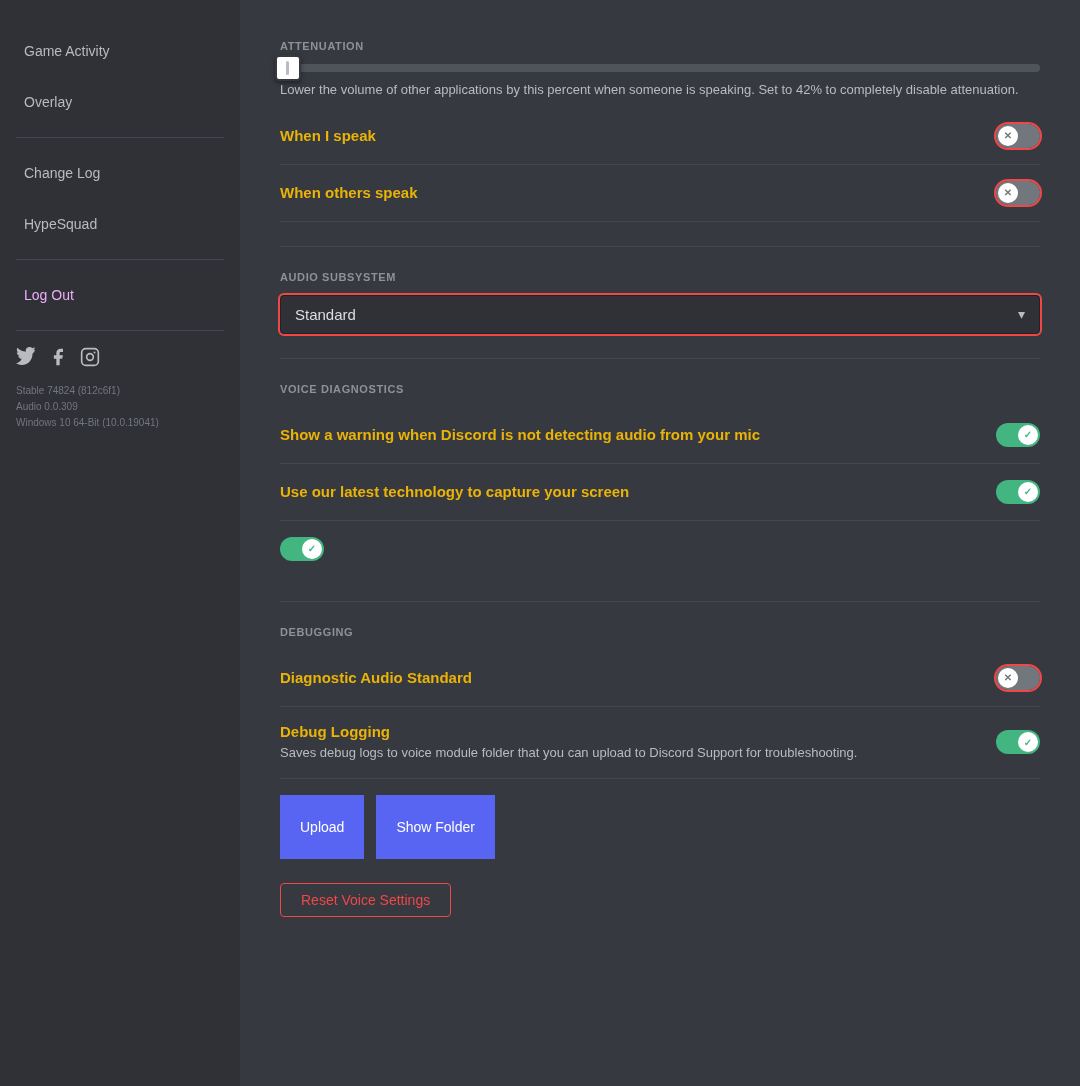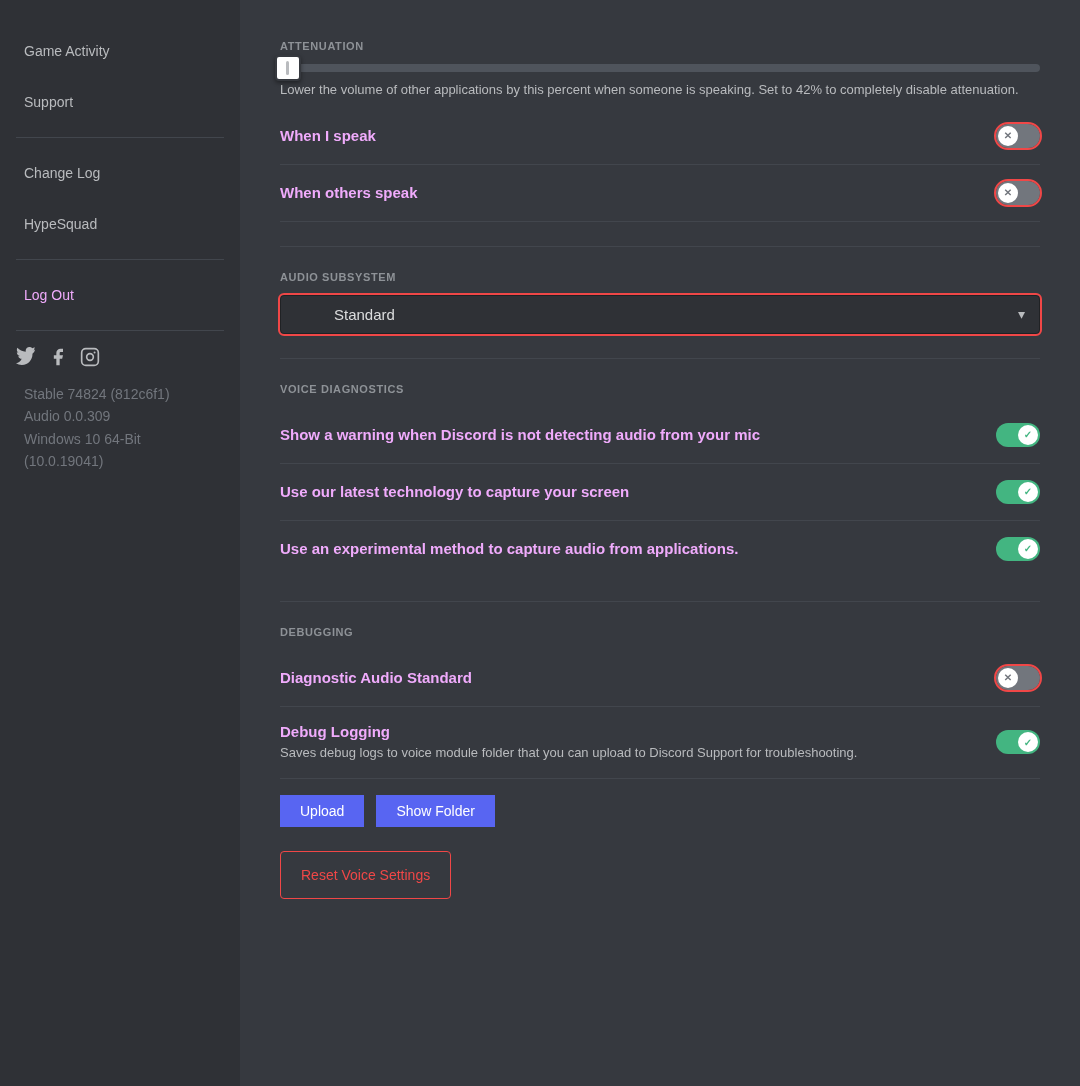--- a/index.html
+++ b/index.html
@@ -45,22 +45,22 @@
       padding: 8px 16px;
     }
     .social-icon {
       width: 20px;
       height: 20px;
       fill: #b9bbbe;
     }
 
     
     .version-info {
-      padding: 8px 24px;
-      font-size: 14px;
+      padding: 8px 16px;
+      font-size: 10px;
       color: #72767d;
       line-height: 1.6;
     }
 
     
     .main-content {
       flex: 1;
       background: #36393f;
       padding: 40px 40px;
       overflow-y: auto;
@@ -132,21 +132,21 @@
       justify-content: space-between;
       padding: 16px 0;
       border-bottom: 1px solid #42464d;
     }
     .settings-row:last-of-type {
       border-bottom: none;
     }
     .settings-row-label {
       font-size: 15px;
       font-weight: 600;
-      color: #f0abfc;
+      color: #eab308;
       flex: 1;
       padding-right: 20px;
     }
     .settings-row-description {
       font-size: 13px;
       color: #b9bbbe;
       margin-top: 4px;
       line-height: 1.4;
     }
 
@@ -213,57 +213,56 @@
       padding: 10px 14px;
       display: flex;
       align-items: center;
       justify-content: space-between;
       cursor: pointer;
       outline: 2px solid #f04747;
     }
     .dropdown-value {
       font-size: 15px;
       color: #dcddde;
-      margin-left: 39px;
     }
     .dropdown-arrow {
       font-size: 14px;
       color: #b9bbbe;
     }
 
     
     .section-divider {
       height: 1px;
       background: #42464d;
       margin: 24px 0;
     }
 
     
     .btn-row {
       display: flex;
       gap: 12px;
       margin-top: 16px;
     }
     .btn {
-      padding: 8px 20px;
+      padding: 24px 20px;
       border-radius: 0;
       font-size: 14px;
       font-weight: 500;
       cursor: pointer;
       border: none;
     }
     .btn-blue {
       background: #5865f2;
       color: #fff;
     }
     .btn-danger-outline {
       background: transparent;
       color: #f04747;
       border: 1px solid #f04747;
-      padding: 15px 20px;
+      padding: 8px 20px;
       border-radius: 4px;
       font-size: 14px;
       cursor: pointer;
     }
 
     .reset-row {
       margin-top: 24px;
     }
 
     
@@ -273,21 +272,21 @@
 
     .attenuation-section {
       margin-bottom: 8px;
     }
   </style>
 </head>
 <body>
 
 <nav class="sidebar">
   <div class="sidebar-item">Game Activity</div>
-  <div class="sidebar-item">Support</div>
+  <div class="sidebar-item">Overlay</div>
   <div class="sidebar-divider"></div>
   <div class="sidebar-item">Change Log</div>
   <div class="sidebar-item">HypeSquad</div>
   <div class="sidebar-divider"></div>
   <div class="sidebar-item danger">Log Out</div>
   <div class="sidebar-divider"></div>
   <div class="social-row">
 
     <svg class="social-icon" viewBox="0 0 24 24" xmlns="http://www.w3.org/2000/svg">
       <path d="M23 3a10.9 10.9 0 01-3.14 1.53A4.48 4.48 0 0022.43.36a9 9 0 01-2.88 1.1A4.52 4.52 0 0016.11 0c-2.5 0-4.52 2.03-4.52 4.53 0 .35.04.7.11 1.03C7.69 5.4 4.07 3.6 1.64.9a4.53 4.53 0 00-.61 2.28c0 1.57.8 2.95 2.01 3.76a4.5 4.5 0 01-2.05-.56v.06c0 2.19 1.56 4.02 3.63 4.44a4.6 4.6 0 01-2.04.08c.58 1.8 2.26 3.12 4.25 3.15A9.06 9.06 0 010 19.54a12.8 12.8 0 006.92 2.03c8.3 0 12.85-6.88 12.85-12.85 0-.2 0-.39-.01-.58A9.17 9.17 0 0023 3z"></path>
@@ -372,21 +371,20 @@
     <div class="settings-row">
       <div class="settings-row-label">Use our latest technology to capture your screen</div>
       <div class="toggle on">
         <div class="toggle-knob">
           <span class="toggle-check">✓</span>
         </div>
       </div>
     </div>
 
     <div class="settings-row">
-      <div class="settings-row-label">Use an experimental method to capture audio from applications.</div>
       <div class="toggle on">
         <div class="toggle-knob">
           <span class="toggle-check">✓</span>
         </div>
       </div>
     </div>
   </div>
 
   <div class="section-divider"></div>
 

